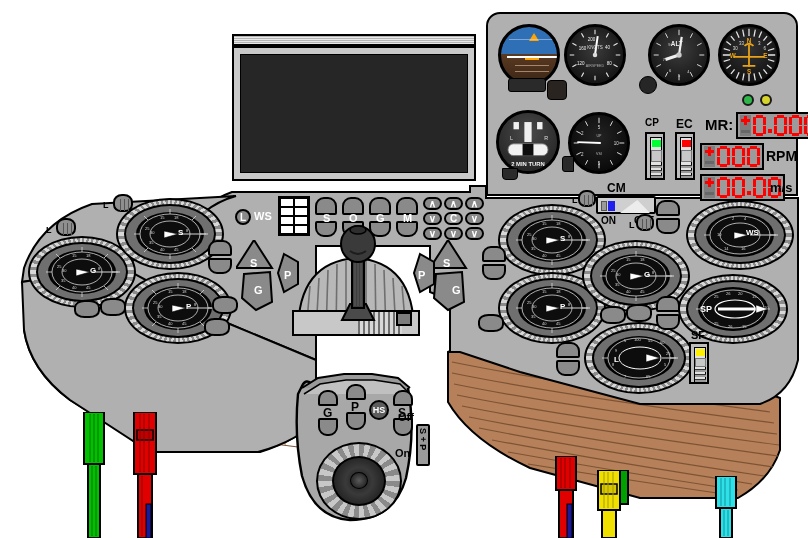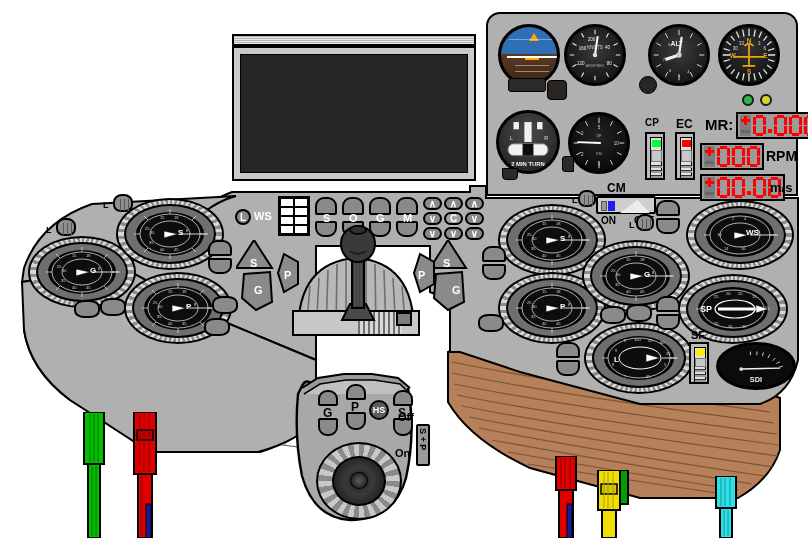--- a/index.html
+++ b/index.html
@@ -805,36 +805,20 @@
   <div class="lbl" style="left:691px;top:330px;font-size:11px;">SF</div>
   <div class="tog" style="left:689px;top:342px;width:20px;height:42px;">
     <div class="slot" style="left:3px;top:3px;width:12px;height:36px;background:#e2e2e2;"></div>
     <div class="lamp" style="left:5px;top:5px;width:9px;height:7px;background:#ffef00;"></div>
     <div class="abs" style="left:4px;top:14px;width:11px;height:9px;background:#c8c8c8;border:1px solid #777;"></div>
     <div class="bar" style="left:4px;top:25px;width:11px;height:3px;"></div>
     <div class="bar" style="left:4px;top:30px;width:11px;height:3px;"></div>
     <div class="bar" style="left:4px;top:35px;width:11px;height:3px;"></div>
   </div>
 
-  <div class="abs gauge" style="left:716px;top:342px;width:80px;height:48px;border-radius:50%;background:#0b0b0b;border:3px solid #000;">
-    <svg style="position:absolute;inset:0" viewBox="0 0 80 48">
-      <g stroke="#d8d8d8" stroke-width="1">
-        <line x1="34" y1="7" x2="34" y2="11"></line>
-          <line x1="41" y1="7" x2="41" y2="11"></line>
-        <line x1="48" y1="8" x2="47" y2="12"></line>
-          <line x1="55" y1="10" x2="53" y2="14"></line>
-        <line x1="61" y1="14" x2="58" y2="17"></line>
-          <line x1="66" y1="18" x2="62" y2="20"></line>
-        <line x1="69" y1="23" x2="65" y2="24"></line>
-      </g>
-      <line x1="24" y1="26" x2="66" y2="25" stroke="#f0f0f0" stroke-width="1.6"></line>
-      <circle cx="24" cy="26" r="2" fill="#ddd"></circle>
-      <text x="40" y="40" font-size="8" fill="#efefef" text-anchor="middle" font-weight="bold" font-family="Liberation Sans">SDI</text>
-    </svg>
-  </div>
 
   <div class="btn-cap btn-up" style="left:482px;top:246px;width:24px;height:16px;"></div>
   <div class="btn-cap btn-dn" style="left:482px;top:264px;width:24px;height:16px;"></div>
   <div class="btn-cap btn-up" style="left:656px;top:200px;width:24px;height:16px;"></div>
   <div class="btn-cap btn-dn" style="left:656px;top:218px;width:24px;height:16px;"></div>
   <div class="btn-cap btn-up" style="left:656px;top:296px;width:24px;height:16px;"></div>
   <div class="btn-cap btn-dn" style="left:656px;top:314px;width:24px;height:16px;"></div>
   <div class="btn-cap btn-oval" style="left:600px;top:306px;width:26px;height:18px;border-radius:40%;"></div>
   <div class="btn-cap btn-oval" style="left:626px;top:304px;width:26px;height:18px;border-radius:40%;"></div>
   <div class="btn-cap btn-up" style="left:556px;top:342px;width:24px;height:16px;"></div>

